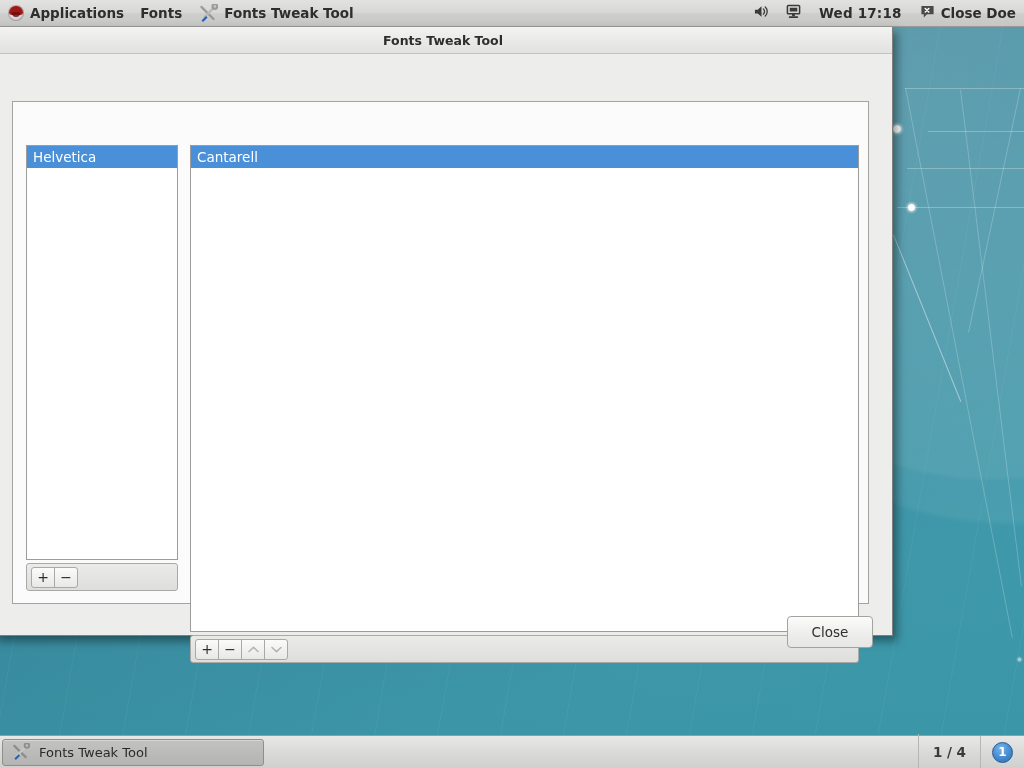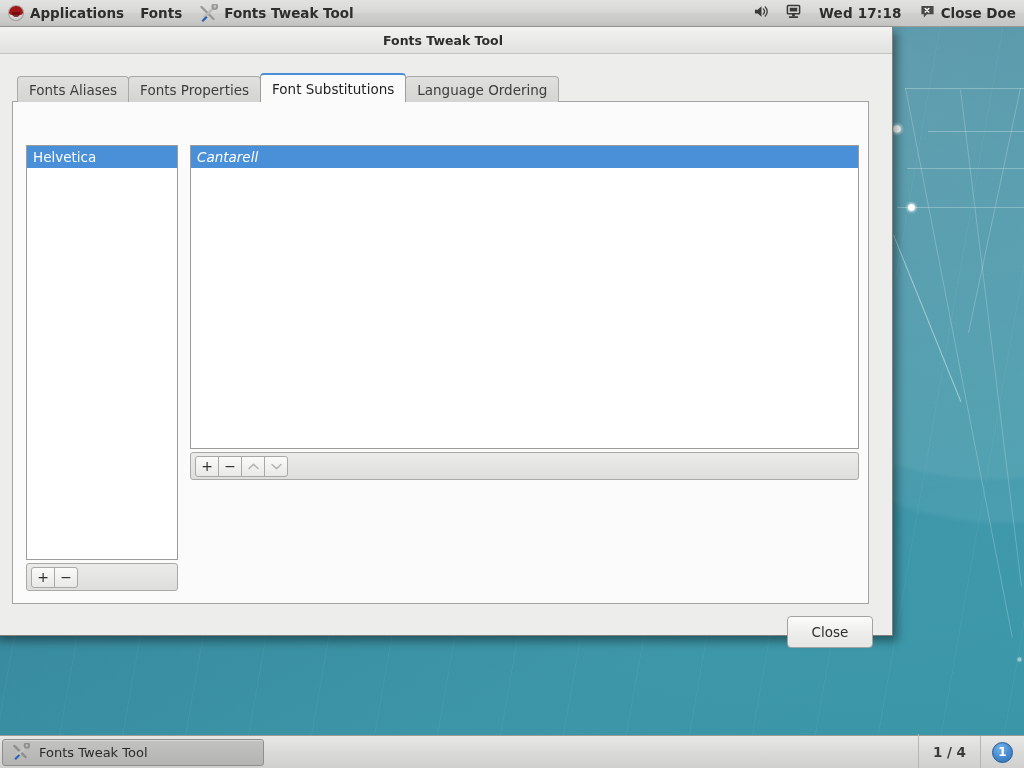--- a/index.html
+++ b/index.html
@@ -155,21 +155,21 @@
   .pane.left { width: 152px; }
   .pane.right { width: 669px; }
 
   .listview {
     background: #ffffff;
     border: 1px solid #9c9c9a;
     box-sizing: border-box;
     overflow: hidden;
   }
   .pane.left .listview { height: 415px; }
-  .pane.right .listview { height: 304px; font-style: italic; }
+  .pane.right .listview { height: 487px; }
 
   .list-row {
     height: 22px;
     display: flex; align-items: center;
     padding: 0 6px;
     font-size: 13.5px;
     color: #2e3436;
     box-sizing: border-box;
   }
   .list-row.selected {
@@ -352,34 +352,20 @@
   </div>
 
   <div id="app-window">
 
     <div id="titlebar">
       <span>Fonts Tweak Tool</span>
     </div>
 
     <div id="tabframe"></div>
 
-    <div id="tabbar">
-      <div class="tab">
-        <span>Fonts Aliases</span>
-      </div>
-      <div class="tab">
-        <span>Fonts Properties</span>
-      </div>
-      <div class="tab active">
-        <span>Font Substitutions</span>
-      </div>
-      <div class="tab">
-        <span>Language Ordering</span>
-      </div>
-    </div>
 
     <div id="panes">
 
       <div class="pane left">
         <div class="listview">
           <div class="list-row selected">
             <span>Helvetica</span>
           </div>
         </div>
         <div class="toolbar">

